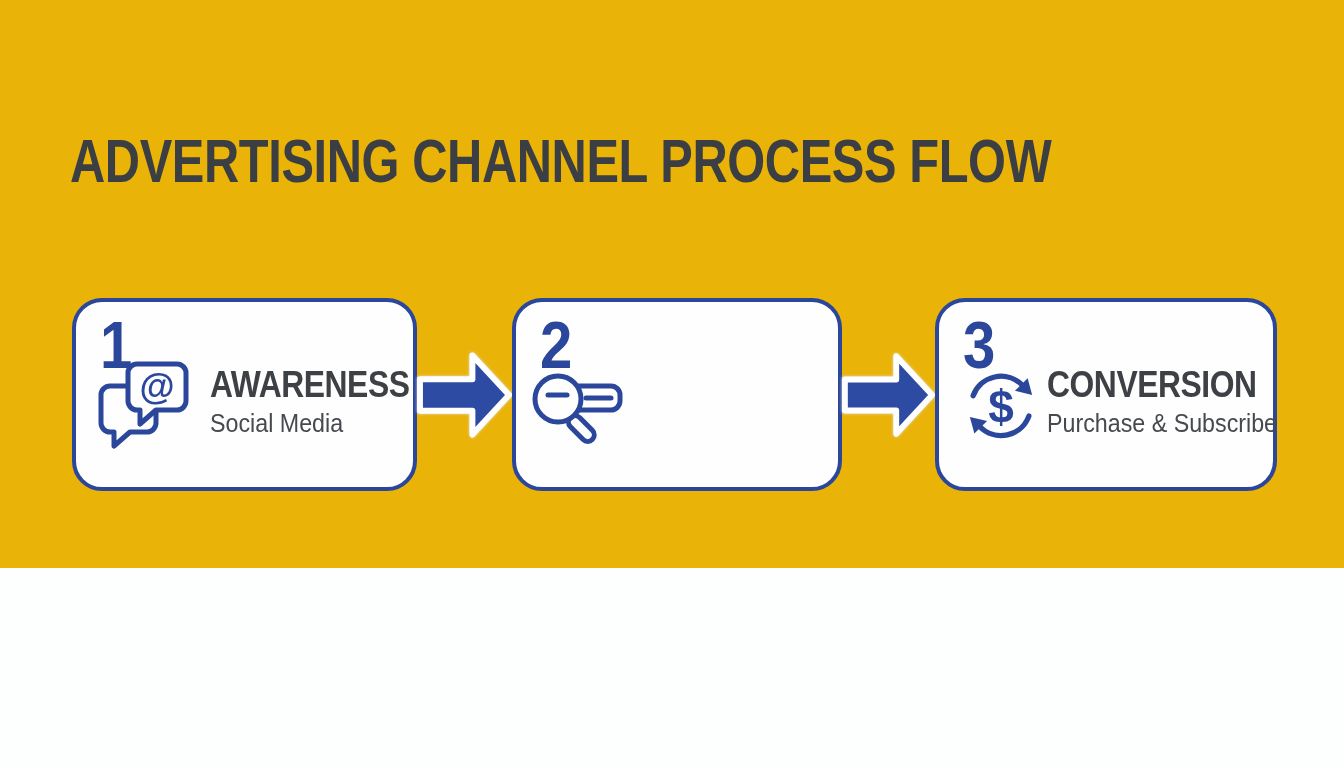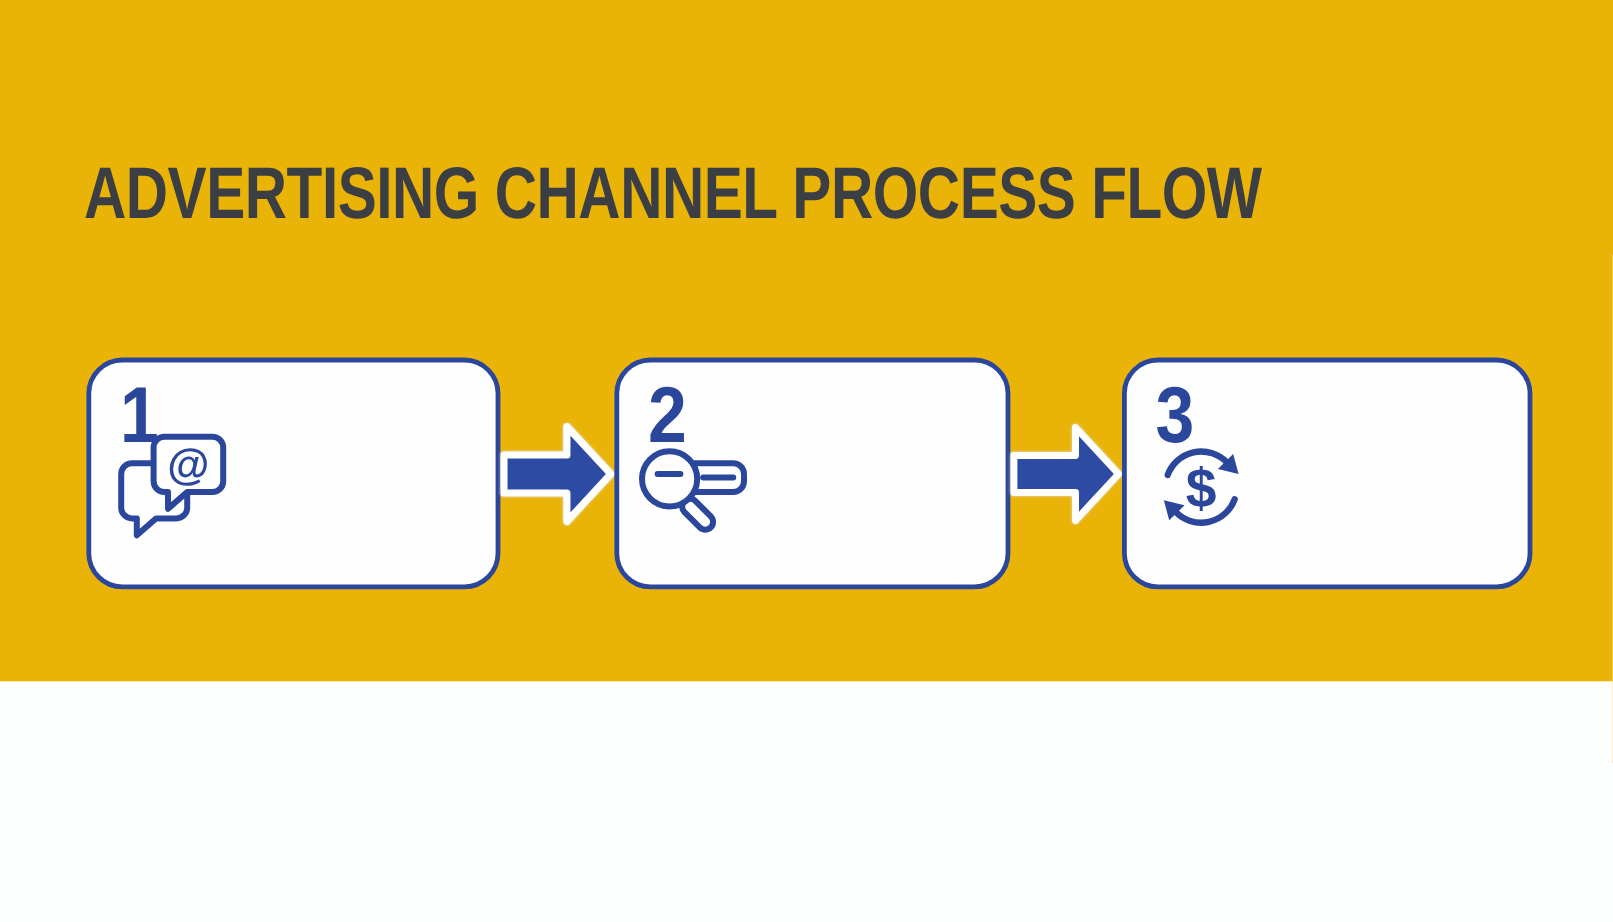--- a/index.html
+++ b/index.html
@@ -107,20 +107,24 @@
 
     <section class="card c1">
       <div class="num">1</div>
       <span class="icon">
         <svg width="100" height="92" viewBox="0 0 100 92" fill="none">
           <path d="M16 28 L53 28 A9 9 0 0 1 62 37 L62 65 A9 9 0 0 1 53 74 L36 74 L20 88 L20 74 L16 74 A9 9 0 0 1 7 65 L7 37 A9 9 0 0 1 16 28 Z" fill="#fefefe" stroke="#2b479b" stroke-width="5" stroke-linejoin="round"></path>
           <path d="M43 6 L83 6 A9 9 0 0 1 92 15 L92 43 A9 9 0 0 1 83 52 L62 52 L46 66 L46 52 L43 52 A9 9 0 0 1 34 43 L34 15 A9 9 0 0 1 43 6 Z" fill="#fefefe" stroke="#2b479b" stroke-width="5" stroke-linejoin="round"></path>
           <text x="63" y="41" text-anchor="middle" font-size="36" font-weight="bold" fill="#2b479b">@</text>
         </svg>
       </span>
+      <div class="texts">
+        <div class="step-label">AWARENESS</div>
+        <div class="step-sublabel">Social Media</div>
+      </div>
     </section>
 
     <div class="arrow a1">
       <svg width="95" height="100" viewBox="0 0 96 100">
         <polygon points="3,34 56,34 56,10 93,50 56,90 56,66 3,66" fill="#2e4ba4" stroke="#ffffff" stroke-width="6" stroke-linejoin="round"></polygon>
       </svg>
     </div>
 
     <section class="card c2">
       <div class="num">2</div>
@@ -145,16 +149,20 @@
       <div class="num">3</div>
       <span class="icon">
         <svg width="92" height="92" viewBox="0 0 96 92" fill="none">
           <path d="M18.9 37.4 A31 31 0 0 1 69.9 26.1" stroke="#2b479b" stroke-width="5.5" stroke-linecap="round"></path>
           <polygon points="80.5,36.5 75.8,19.2 62.5,32.2" fill="#2b479b"></polygon>
           <path d="M77.1 58.6 A31 31 0 0 1 26.1 69.9" stroke="#2b479b" stroke-width="5.5" stroke-linecap="round"></path>
           <polygon points="15.5,59.5 20.2,76.8 33.5,63.8" fill="#2b479b"></polygon>
           <text x="48" y="49" text-anchor="middle" dominant-baseline="central" font-size="48" font-weight="bold" fill="#2b479b">$</text>
         </svg>
       </span>
+      <div class="texts">
+        <div class="step-label">CONVERSION</div>
+        <div class="step-sublabel">Purchase &amp; Subscribe</div>
+      </div>
     </section>
 
   </div>
 </div>
 
 </body></html>

